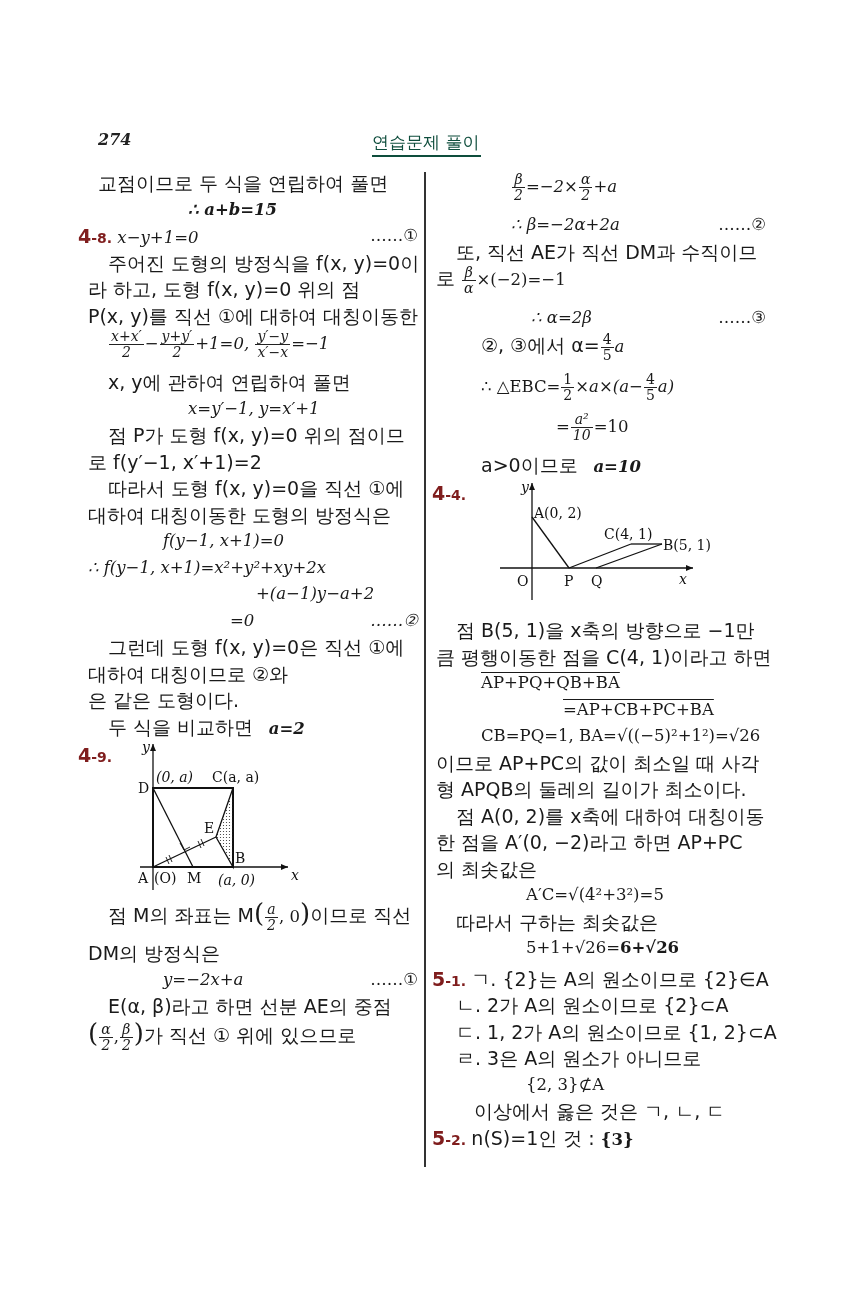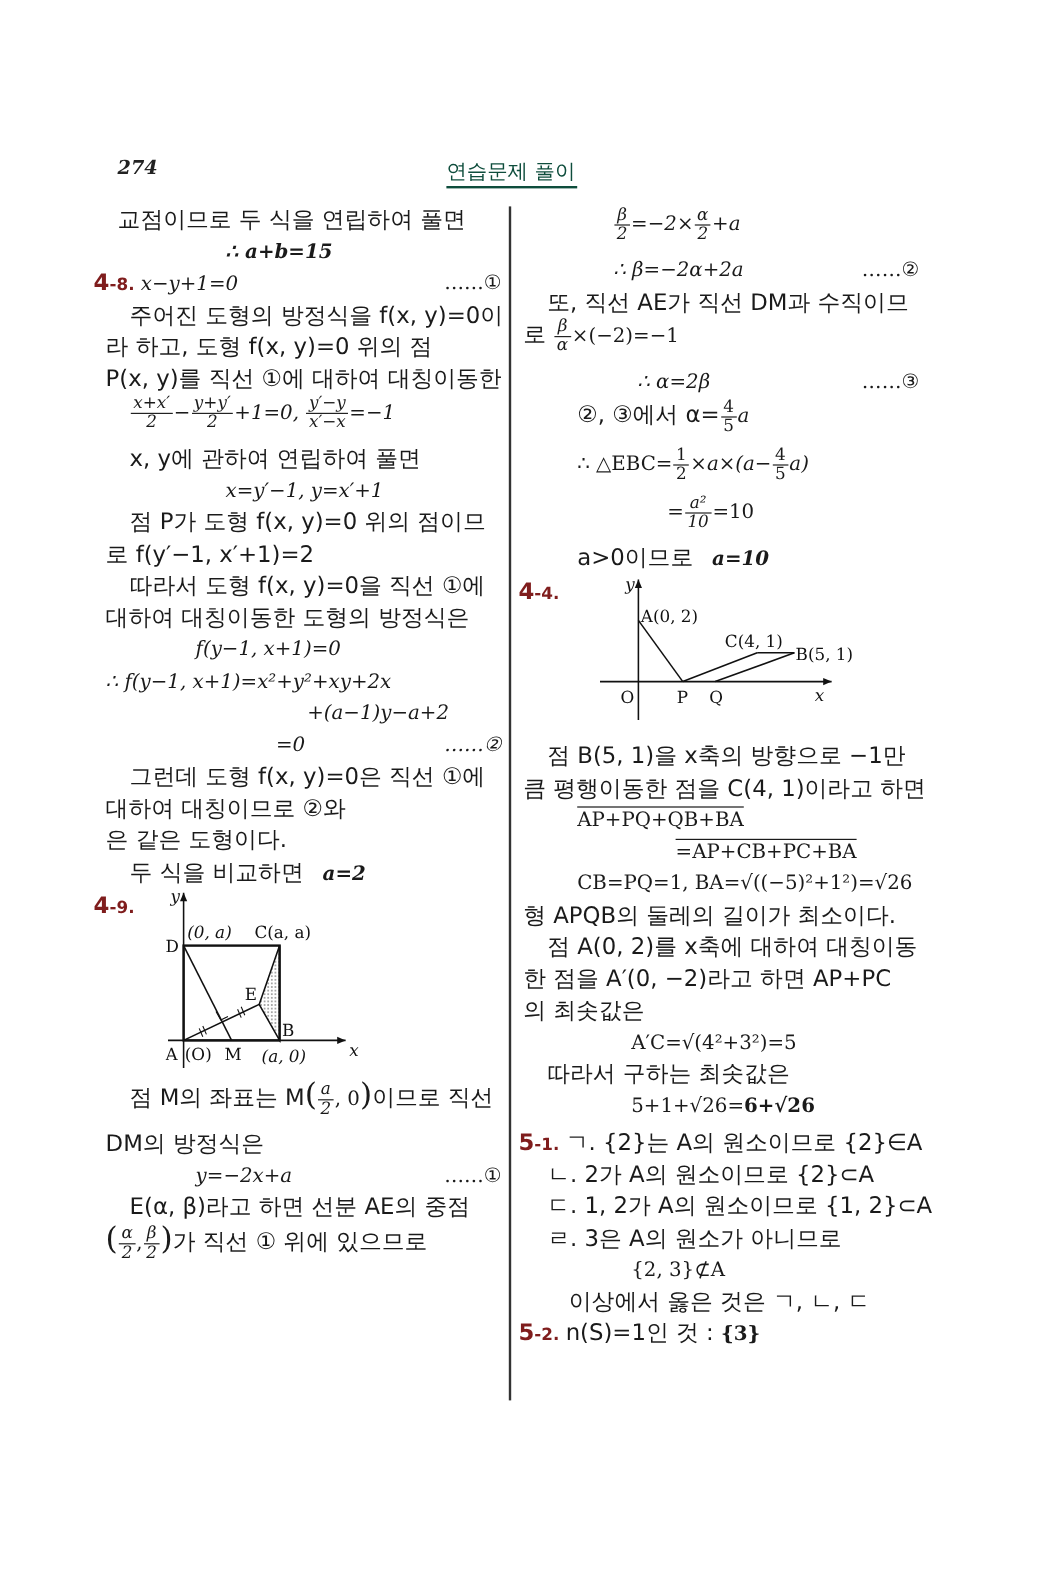--- a/index.html
+++ b/index.html
@@ -175,20 +175,21 @@
       <text class="lbl" x="93" y="108">Q</text>
       <text class="lbli" x="181" y="106">x</text>
     </svg>
   </div>
 
   <div class="ln ind1 ko" style="margin-top:14px">점 B(5, 1)을 x축의 방향으로 −1만</div>
   <div class="ln ko">큼 평행이동한 점을 C(4, 1)이라고 하면</div>
   <div class="ln ind2 over">AP+PQ+QB+BA</div>
   <div class="ln over" style="padding-left:127px">=AP+CB+PC+BA</div>
   <div class="ln ind2">CB=PQ=1, BA=√((−5)²+1²)=√26</div>
+  <div class="ln ko">이므로 AP+PC의 값이 최소일 때 사각</div>
   <div class="ln ko">형 APQB의 둘레의 길이가 최소이다.</div>
   <div class="ln ind1 ko">점 A(0, 2)를 x축에 대하여 대칭이동</div>
   <div class="ln ko">한 점을 A′(0, −2)라고 하면 AP+PC</div>
   <div class="ln ko">의 최솟값은</div>
   <div class="ln" style="padding-left:90px">A′C=√(4²+3²)=5</div>
   <div class="ln ind1 ko">따라서 구하는 최솟값은</div>
   <div class="ln" style="padding-left:90px">
     <span>5+1+√26=</span><span class="b">6+√26</span>
   </div>
 

